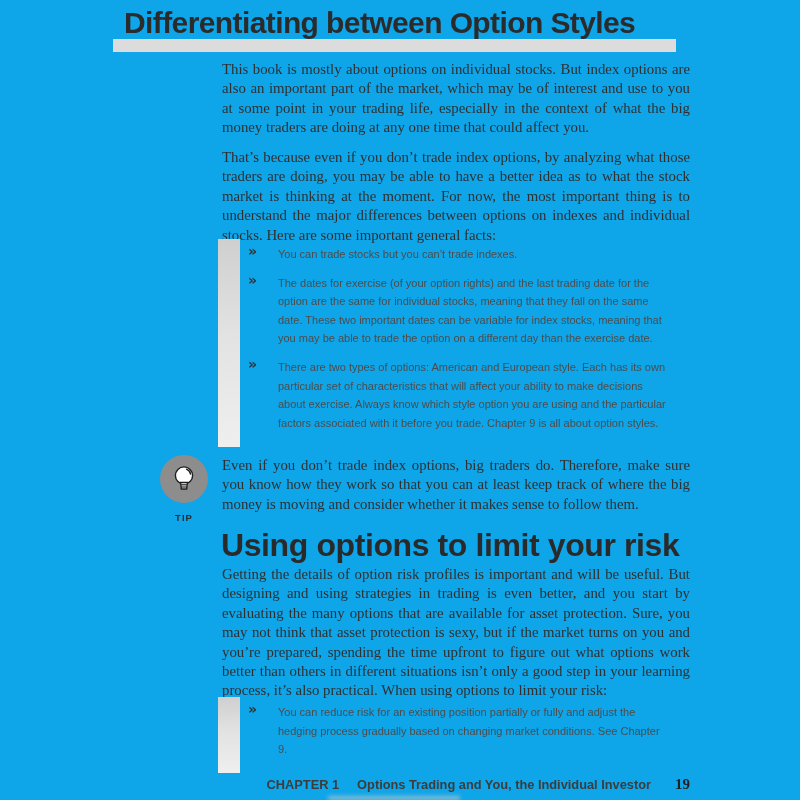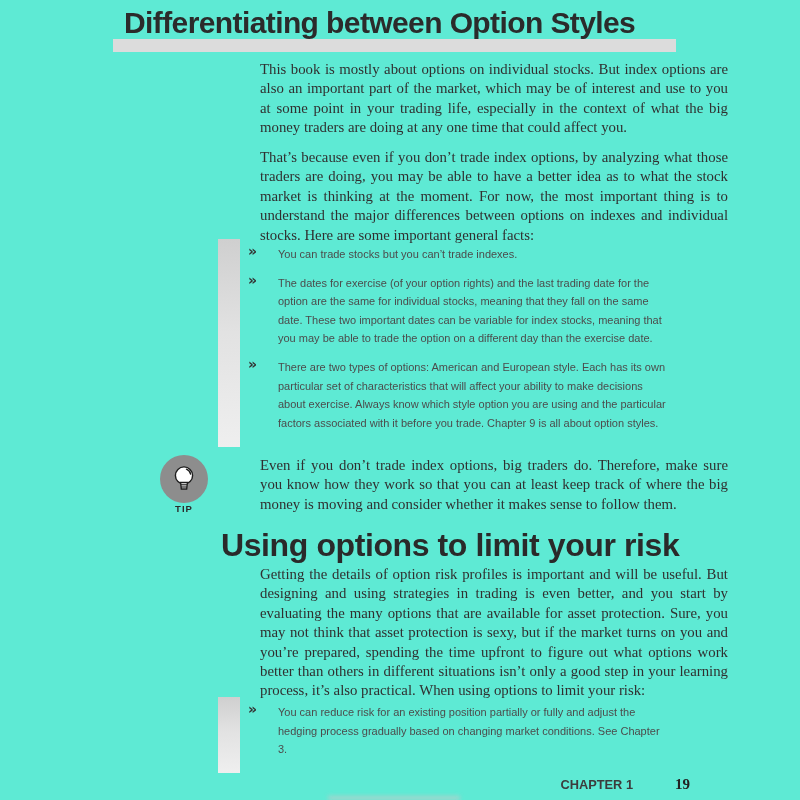--- a/index.html
+++ b/index.html
@@ -1,21 +1,21 @@
 <!DOCTYPE html>
 <html><head>
 <meta charset="utf-8">
 <style>
   * { margin: 0; padding: 0; box-sizing: border-box; }
   html, body { background: #ffffff; }
   .page {
     position: relative;
     width: 800px;
     height: 800px;
-    background: #5eead4;
+    background: #0ea5e9;
     overflow: hidden;
     font-family: "Liberation Serif", serif;
     color: #2e2e2e;
   }
 
   
   .title {
     position: absolute;
     left: 124px;
     top: 6px;
@@ -40,21 +40,20 @@
   
   .body {
     position: absolute;
     left: 222px;
     width: 468px;
     font-family: "Liberation Serif", serif;
     font-size: 14.8px;
     line-height: 19.4px;
     color: #303030;
     text-align: justify;
-    margin-left: 38px;
   }
   .para1 { top: 60px; }
   .para2 { top: 148px; font-family: Liberation Serif, serif; }
   .tip-text { top: 456px; }
   .para3 { top: 565px; }
 
   
   .bullet-list {
     position: absolute;
     left: 218px;
@@ -106,20 +105,21 @@
     width: 48px;
     height: 48px;
     border-radius: 50%;
     background: #8d8d8d;
     display: flex;
     align-items: center;
     justify-content: center;
   }
   .tip-label {
     display: block;
+    margin-top: 9px;
     font-family: "Liberation Sans", sans-serif;
     font-weight: bold;
     font-size: 9.5px;
     letter-spacing: 1px;
     color: #2b2b2b;
   }
 
   
   .h2 {
     position: absolute;
@@ -210,24 +210,25 @@
   </div>
   <p class="body tip-text">Even if you don’t trade index options, big traders do. Therefore, make sure you know how they work so that you can at least keep track of where the big money is moving and consider whether it makes sense to follow them.</p>
 
   <h2 class="h2">Using options to limit your risk</h2>
   <p class="body para3">Getting the details of option risk profiles is important and will be useful. But designing and using strategies in trading is even better, and you start by evaluating the many options that are available for asset protection. Sure, you may not think that asset protection is sexy, but if the market turns on you and you’re prepared, spending the time upfront to figure out what options work better than others in different situations isn’t only a good step in your learning process, it’s also practical. When using options to limit your risk:</p>
 
   <div class="bullet-list list2">
     <div class="strip"></div>
     <div class="li">
       <span class="marker">»</span>
-      <span class="li-text">You can reduce risk for an existing position partially or fully and adjust the hedging process gradually based on changing market conditions. See Chapter 3.</span>
+      <span class="li-text">You can reduce risk for an existing position partially or fully and adjust the hedging process gradually based on changing market conditions. See Chapter 9.</span>
     </div>
   </div>
 
   <div class="footer">
     <span class="chap-label">CHAPTER 1</span>
+    <span class="chap-title">Options Trading and You, the Individual Investor</span>
     <span class="page-num">19</span>
   </div>
 
   <div class="scan-artifact"></div>
 
 </div>
 
 </body></html>

